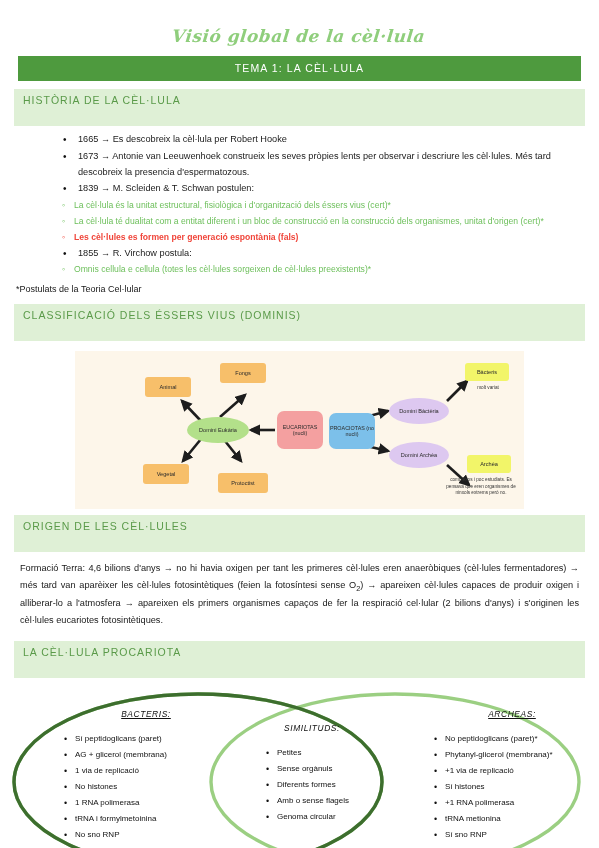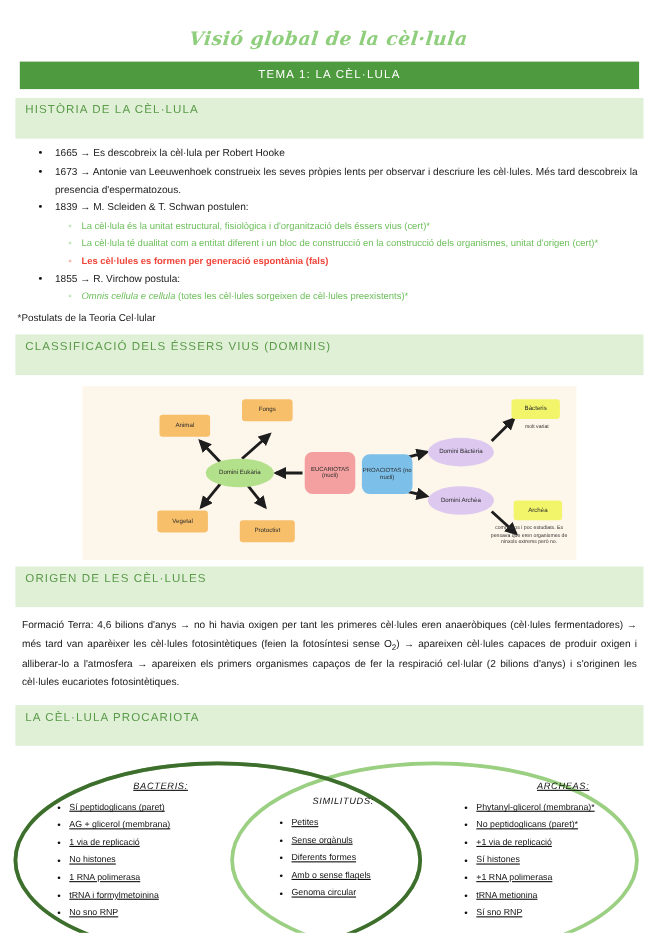--- a/index.html
+++ b/index.html
@@ -78,20 +78,21 @@
     margin: 2px 0 0 0;
     padding-left: 34px;
     list-style: none;
   }
   ul.lvl1 > li {
     position: relative;
     font-size: 9.2px;
     line-height: 1.72;
     margin-bottom: 1px;
     padding-left: 2px;
+    margin-left: 28px;
   }
   ul.lvl1 > li::before {
     content: "\2022";
     position: absolute;
     left: -13px;
     top: -1px;
     font-size: 10px;
     color: #111;
   }
   ul.lvl2 {
@@ -111,21 +112,21 @@
     left: -12px;
     top: 0px;
     font-size: 9px;
   }
   li.green  { color: #6cbf5a; }
   li.green::before  { color: #6cbf5a; }
   li.red    { color: #f0453a; font-weight: bold; }
   li.red::before    { color: #f0453a; }
   li.italic-green { color: #6cbf5a; }
   li.italic-green::before { color: #6cbf5a; }
-  .it { font-style: italic; }
+  .it { }
   .sub { font-size: 0.8em; vertical-align: sub; }
 
   
   .diagram-wrap {
     width: 100%;
     display: flex;
     justify-content: center;
     padding: 4px 0 6px 0;
   }
   .diagram {
@@ -176,24 +177,23 @@
   }
   .venn-head {
     text-align: center;
     text-decoration: underline;
     font-size: 8.4px;
     letter-spacing: 0.6px;
     margin-bottom: 7px;
     font-style: italic;
   }
   .venn-col ul {
-    margin: 0;
+    margin: 12px;
     padding-left: 17px;
     list-style: none;
-    text-decoration: underline;
   }
   .venn-col li {
     position: relative;
     margin-bottom: 3.0px;
   }
   .venn-col li::before {
     content: "\2022";
     position: absolute;
     left: -11px;
     top: -1px;
@@ -326,22 +326,22 @@
         <li>Sense orgànuls</li>
         <li>Diferents formes</li>
         <li>Amb o sense flagels</li>
         <li>Genoma circular</li>
       </ul>
     </div>
 
     <div class="venn-col" id="venn-right">
       <div class="venn-head">ARCHEAS:</div>
       <ul>
+        <li>No peptidoglicans (paret)*</li>
         <li>Phytanyl-glicerol (membrana)*</li>
-        <li>No peptidoglicans (paret)*</li>
         <li>+1 via de replicació</li>
         <li>Sí histones</li>
         <li>+1 RNA polimerasa</li>
         <li>tRNA metionina</li>
         <li>Sí sno RNP</li>
       </ul>
     </div>
   </div>
 
 </div>

